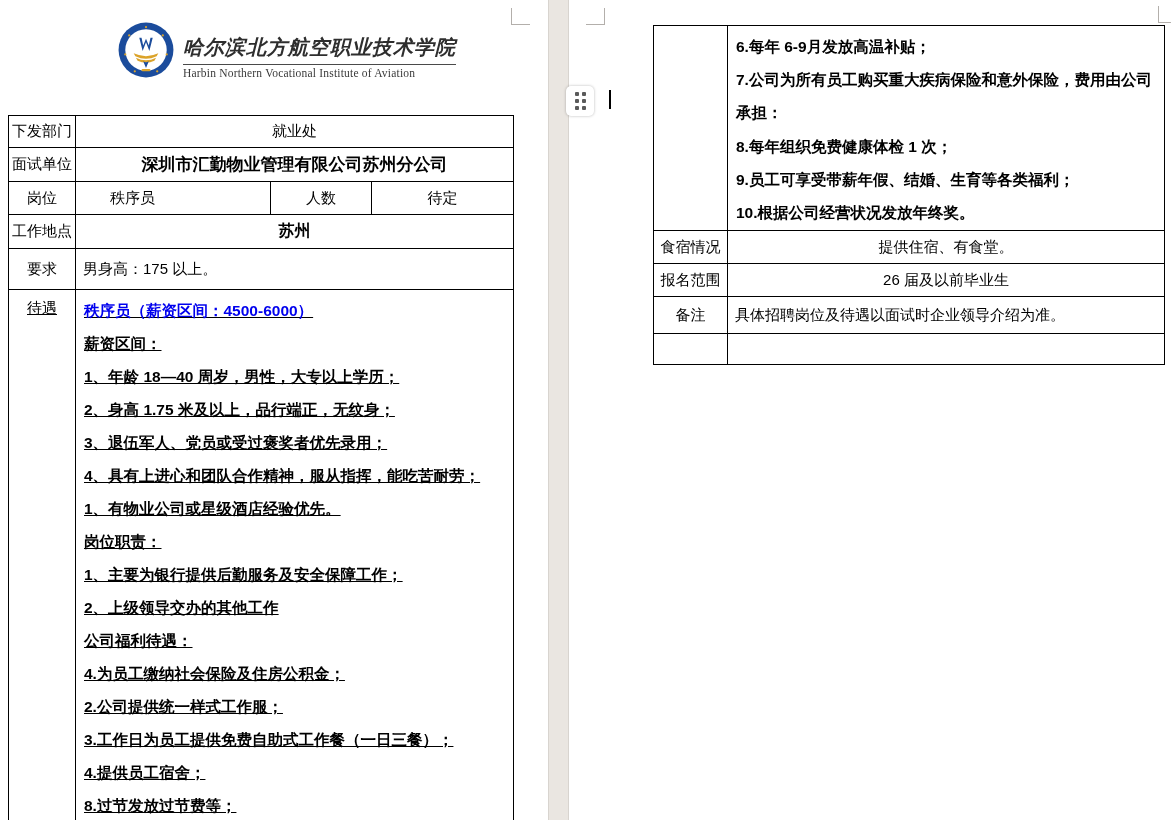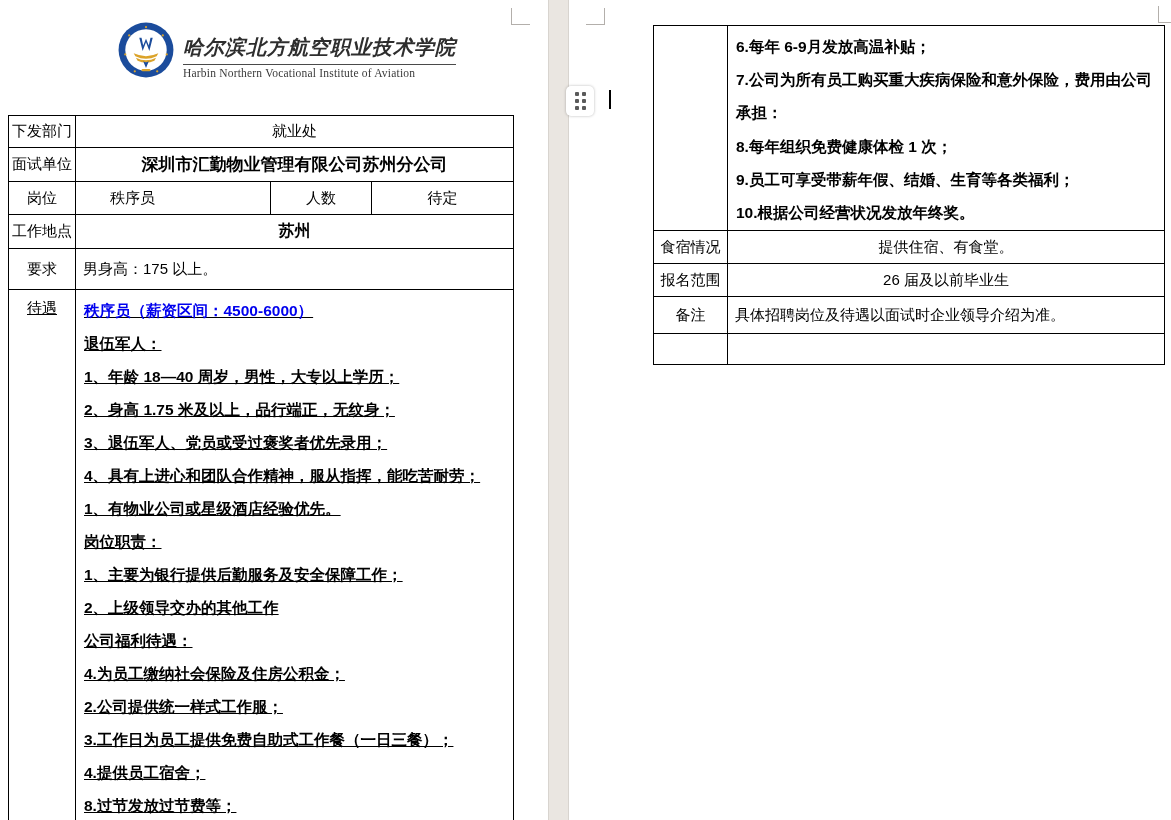--- a/index.html
+++ b/index.html
@@ -137,21 +137,21 @@
   </tr>
   <tr style="height:41px;">
     <td class="lbl">要求</td>
     <td class="left" colspan="3">男身高：175 以上。</td>
   </tr>
   <tr style="height:530px;text-decoration:underline;">
     <td class="lbl-top">待遇</td>
     <td class="top" colspan="3">
       <div class="paras">
         <p class="salary" style="color: rgb(0, 0, 238);">秩序员（薪资区间：4500-6000）</p>
-        <p>退伍军人：</p>
+        <p>薪资区间：</p>
         <p>1、年龄 18—40 周岁，男性，大专以上学历；</p>
         <p>2、身高 1.75 米及以上，品行端正，无纹身；</p>
         <p>3、退伍军人、党员或受过褒奖者优先录用；</p>
         <p>4、具有上进心和团队合作精神，服从指挥，能吃苦耐劳；</p>
         <p>1、有物业公司或星级酒店经验优先。</p>
         <p>岗位职责：</p>
         <p>1、主要为银行提供后勤服务及安全保障工作；</p>
         <p>2、上级领导交办的其他工作</p>
         <p>公司福利待遇：</p>
         <p>4.为员工缴纳社会保险及住房公积金；</p>

